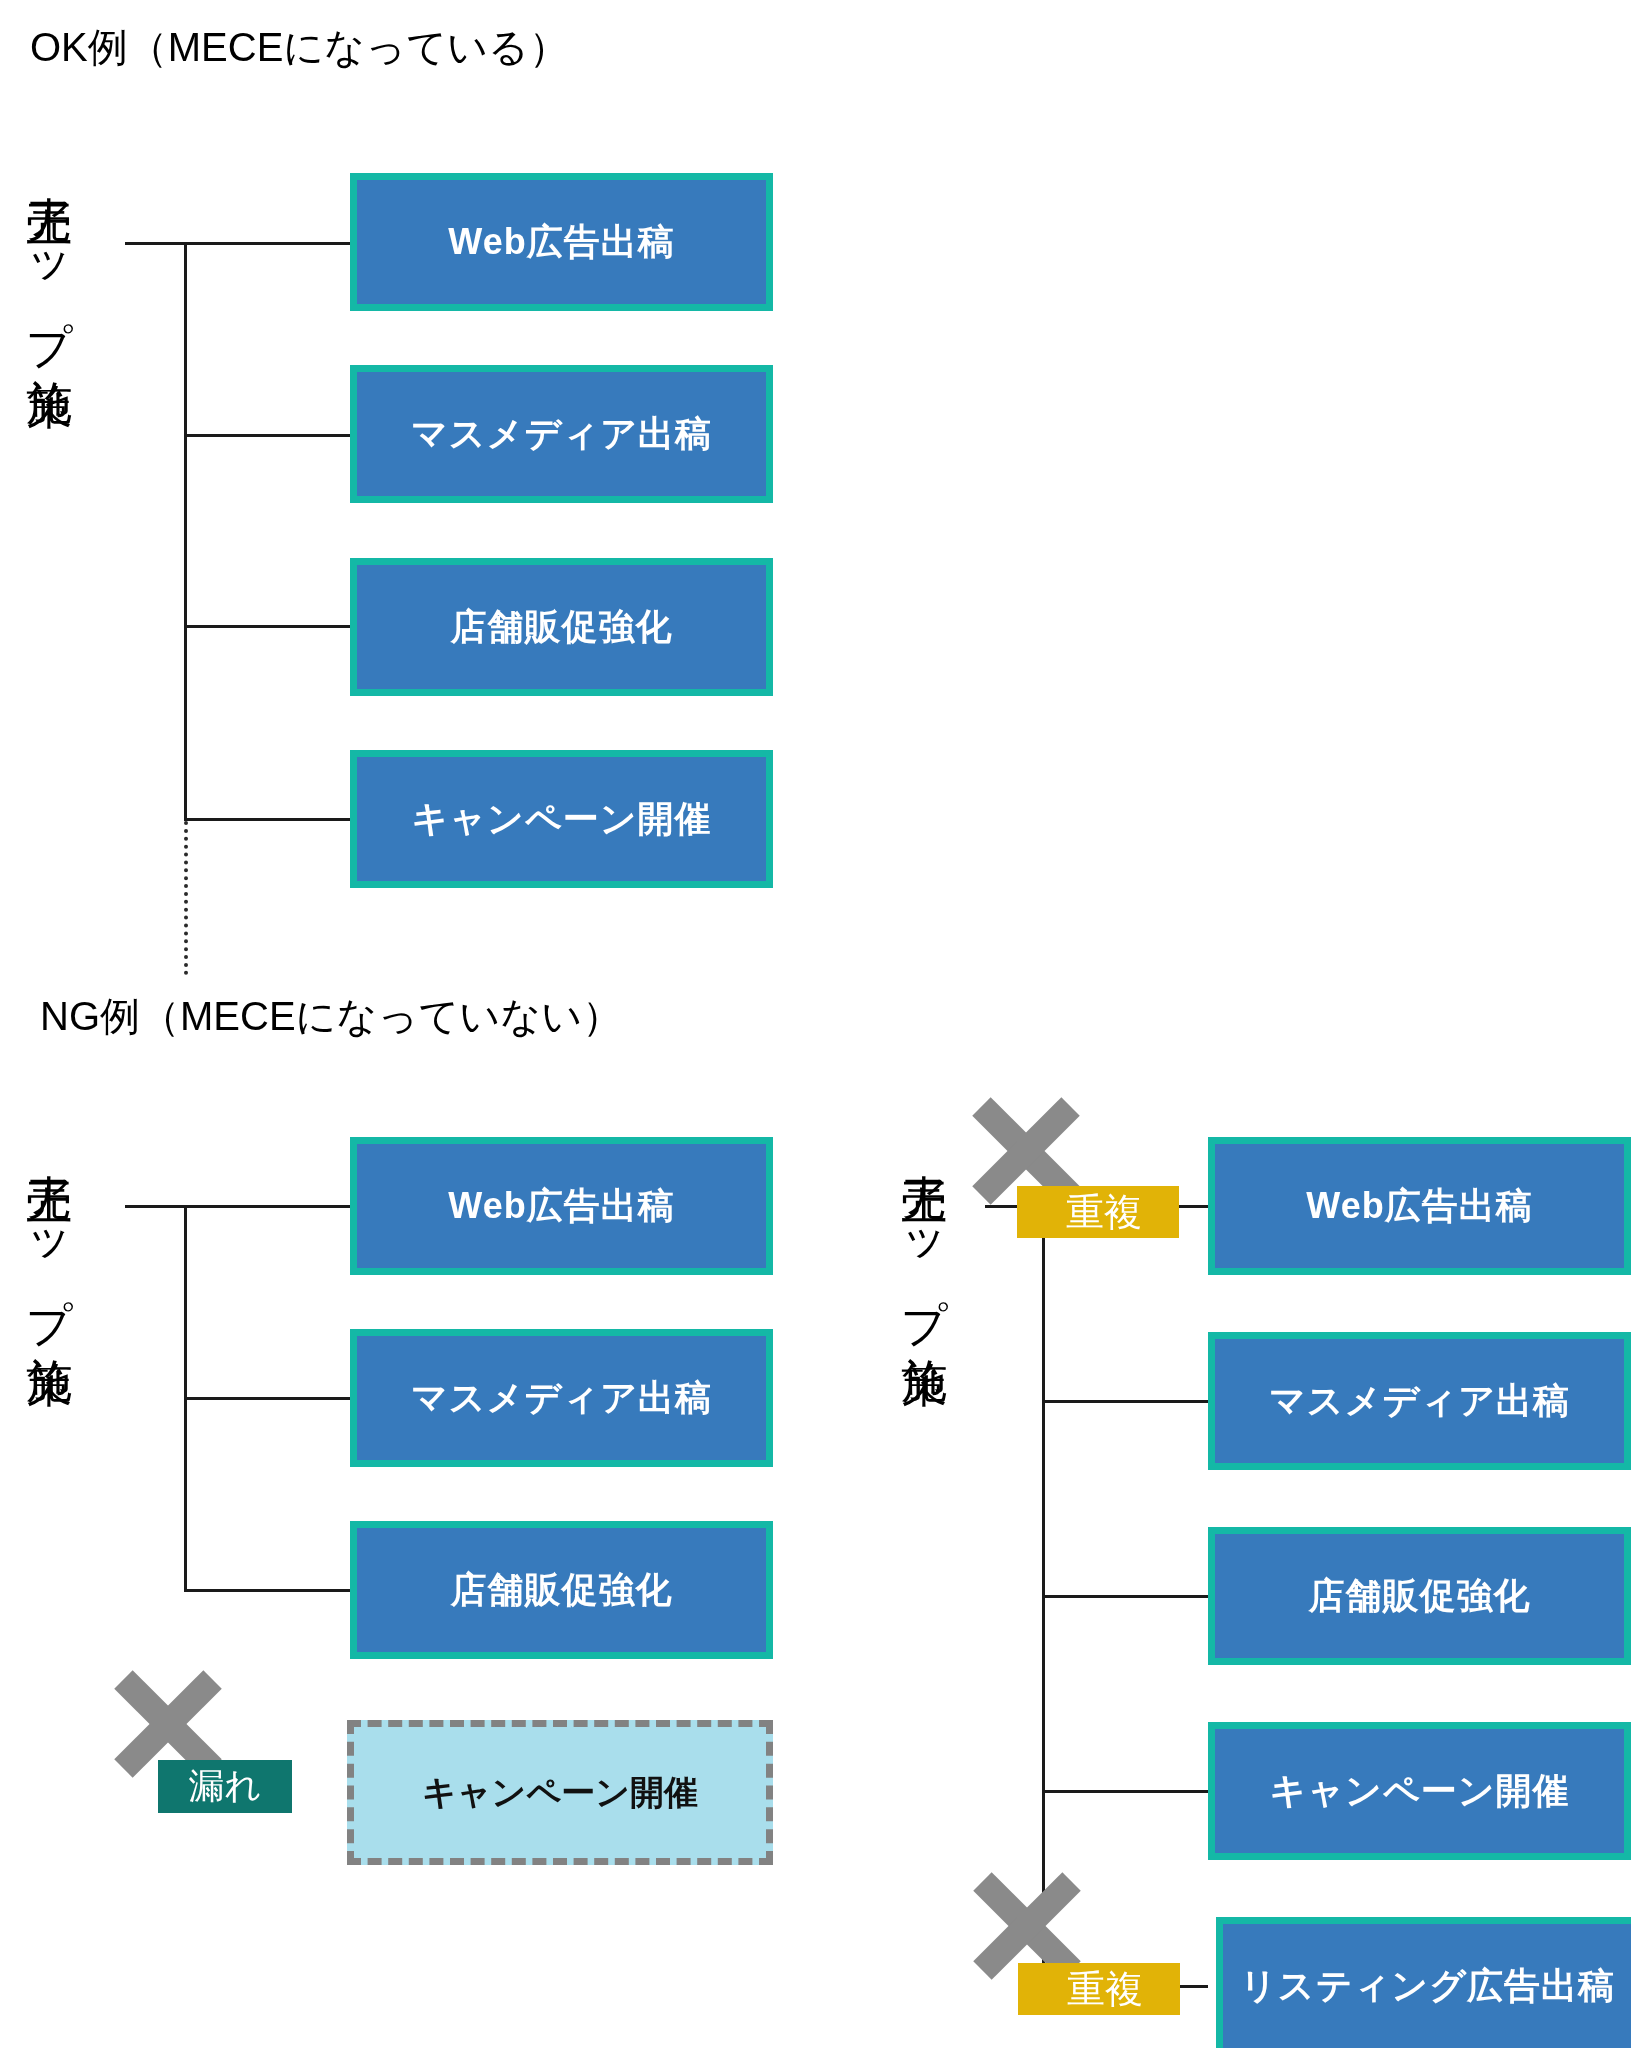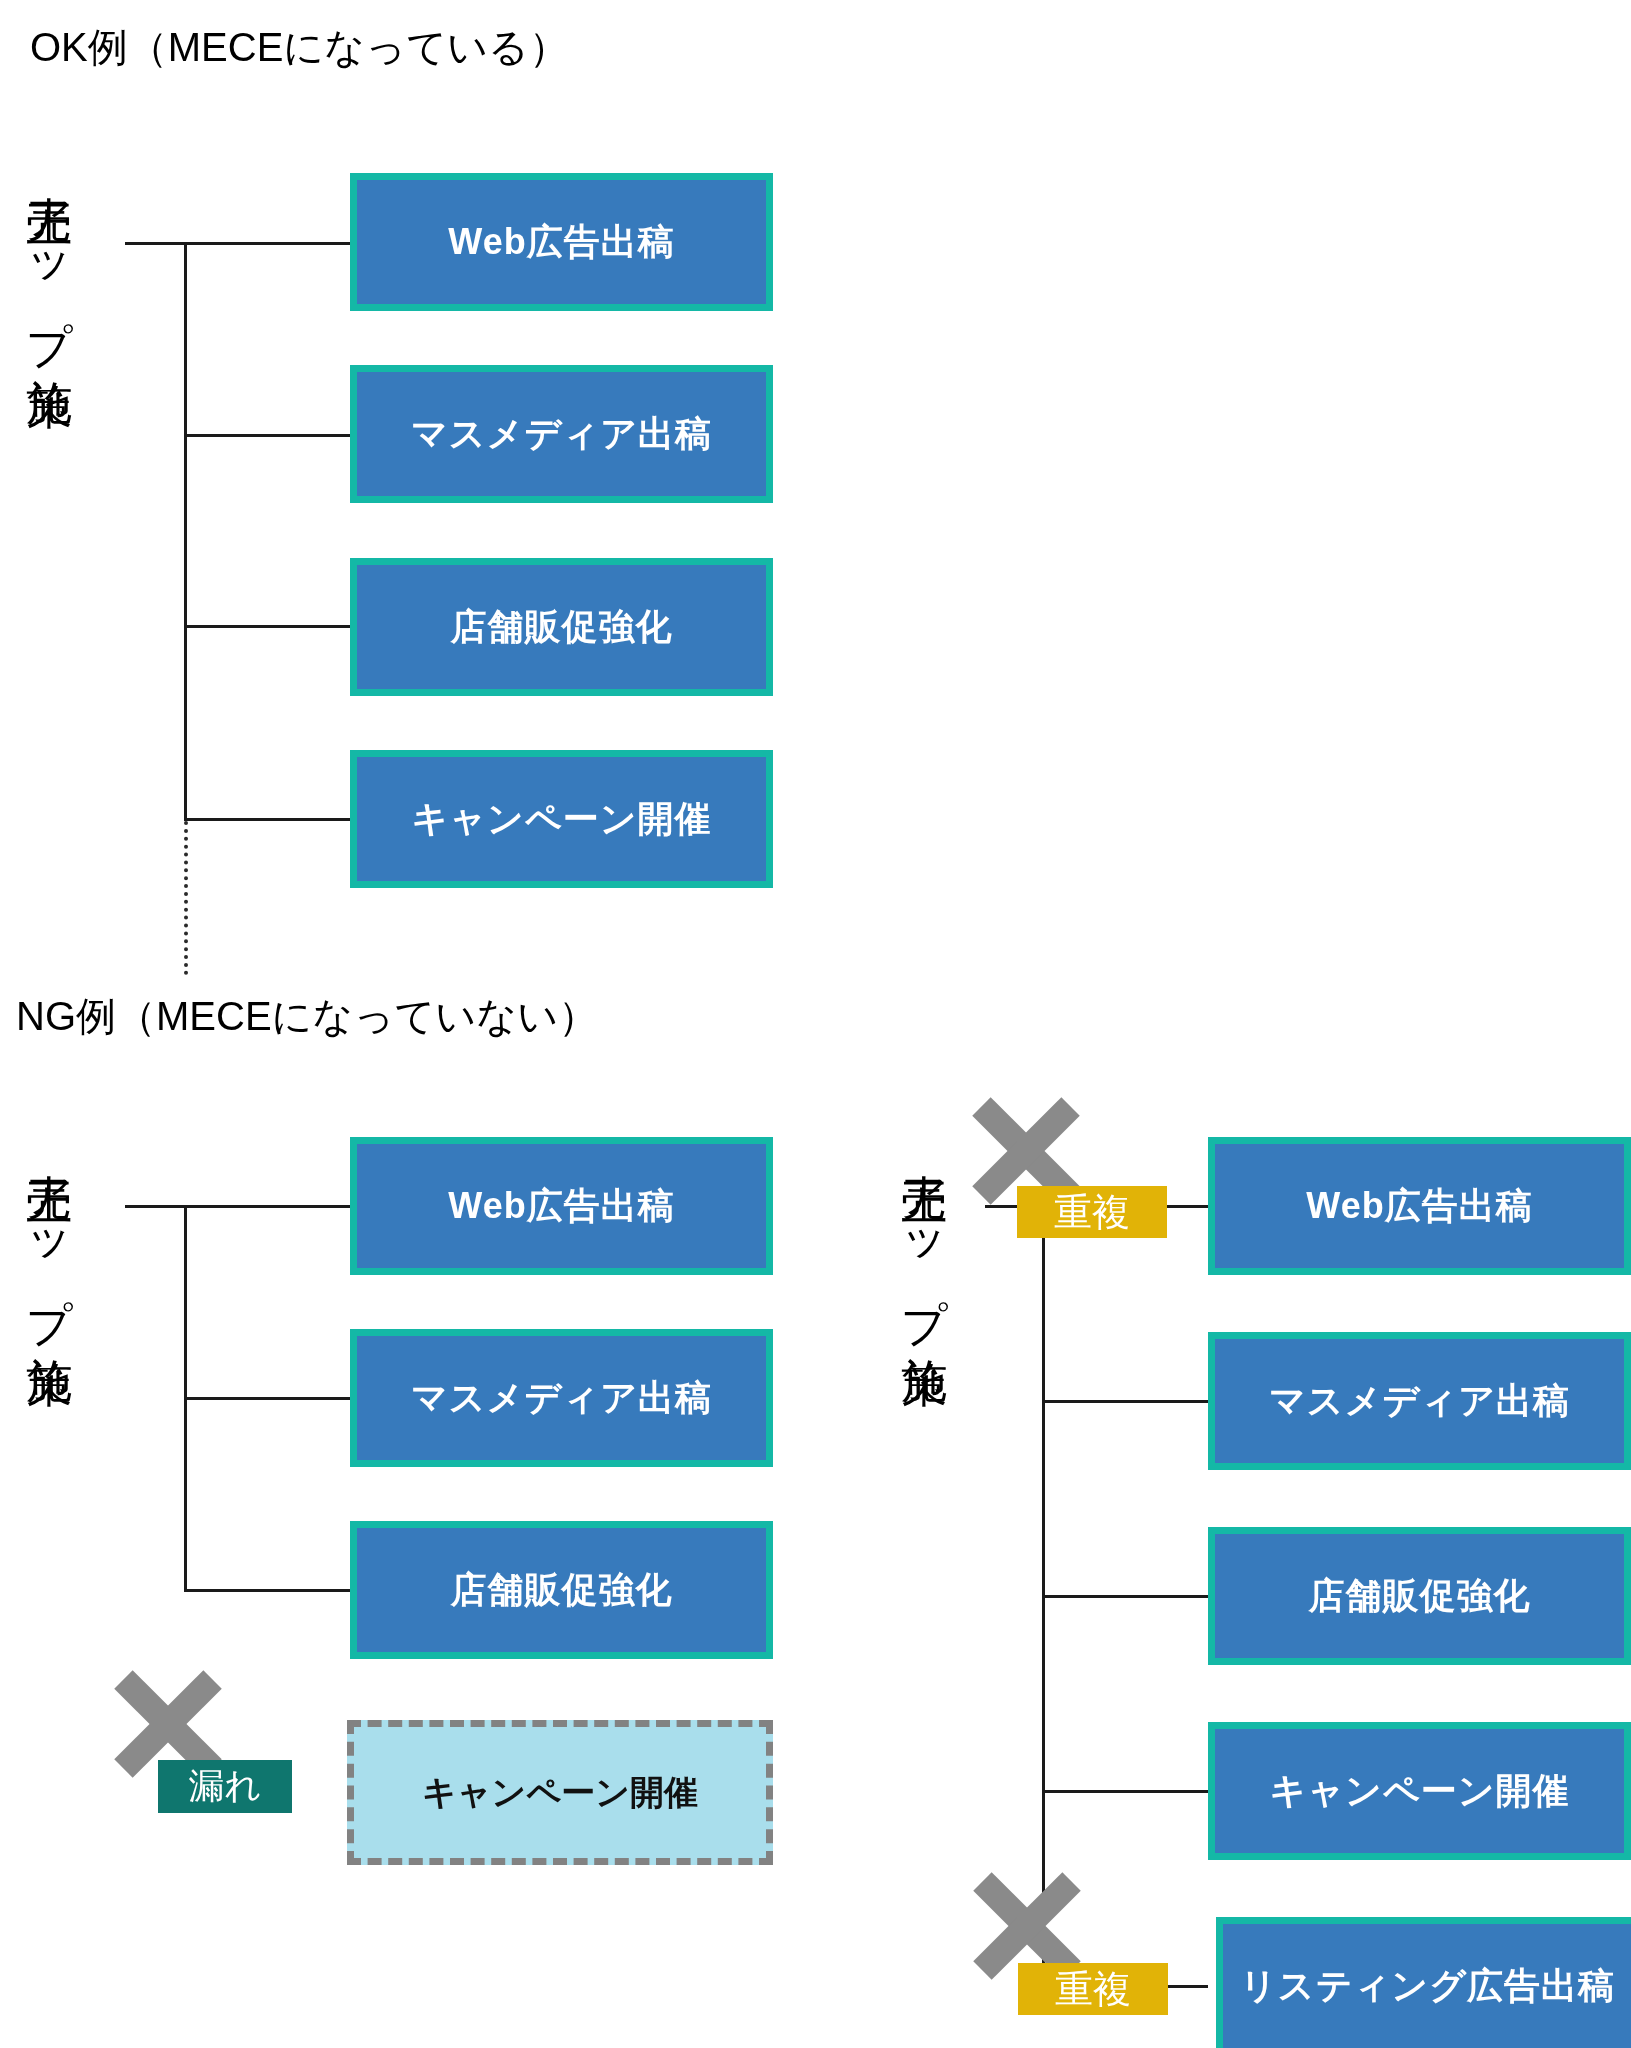--- a/index.html
+++ b/index.html
@@ -29,21 +29,21 @@
     position:absolute;left:347px;top:1712px;width:426px;height:145px;box-sizing:border-box;
     background:#A9DEEC;border:7px dashed #828282;
     display:flex;align-items:center;justify-content:center;
     color:#111;font-weight:bold;font-size:34px;white-space:nowrap;z-index:1;
   }
   .tag{
     position:absolute;display:flex;align-items:center;justify-content:center;
     color:#fff;font-size:38px;white-space:nowrap;z-index:4;
   }
   .tag.red{background:#0f766e;}
-  .tag.yellow{background:#E1B307;}
+  .tag.yellow{background:#E1B307;padding-left:12px;}
   .xmark{position:absolute;width:92px;height:92px;z-index:3;}
   .xmark .bar{
     position:absolute;left:50%;top:50%;width:126px;height:26px;background:#8A8A8A;
   }
   .xmark .b1{transform:translate(-50%,-50%) rotate(45deg);}
   .xmark .b2{transform:translate(-50%,-50%) rotate(-45deg);}
 </style>
 </head>
 <body>
 
@@ -57,21 +57,21 @@
   <div class="hline" style="left:184px;top:426px;width:166px;"></div>
   <div class="hline" style="left:184px;top:617px;width:166px;"></div>
   <div class="hline" style="left:184px;top:810px;width:166px;"></div>
   <div class="vdotted" style="left:184px;top:813px;height:154px;"></div>
 
   <div class="node" style="left:350px;top:165px;">Web広告出稿</div>
   <div class="node" style="left:350px;top:357px;">マスメディア出稿</div>
   <div class="node" style="left:350px;top:550px;">店舗販促強化</div>
   <div class="node" style="left:350px;top:742px;">キャンペーン開催</div>
 
-  <div class="title" style="left:16px;top:985px;">NG例（MECEになっていない）</div>
+  <div class="title" style="left:40px;top:985px;">NG例（MECEになっていない）</div>
 
   <div class="vlabel" style="left:26px;top:1130px;">売上アップ施策</div>
 
   <div class="hline" style="left:125px;top:1197px;width:225px;"></div>
   <div class="vline" style="left:184px;top:1197px;height:387px;"></div>
   <div class="hline" style="left:184px;top:1389px;width:166px;"></div>
   <div class="hline" style="left:184px;top:1581px;width:166px;"></div>
 
   <div class="node" style="left:350px;top:1129px;">Web広告出稿</div>
   <div class="node" style="left:350px;top:1321px;">マスメディア出稿</div>

